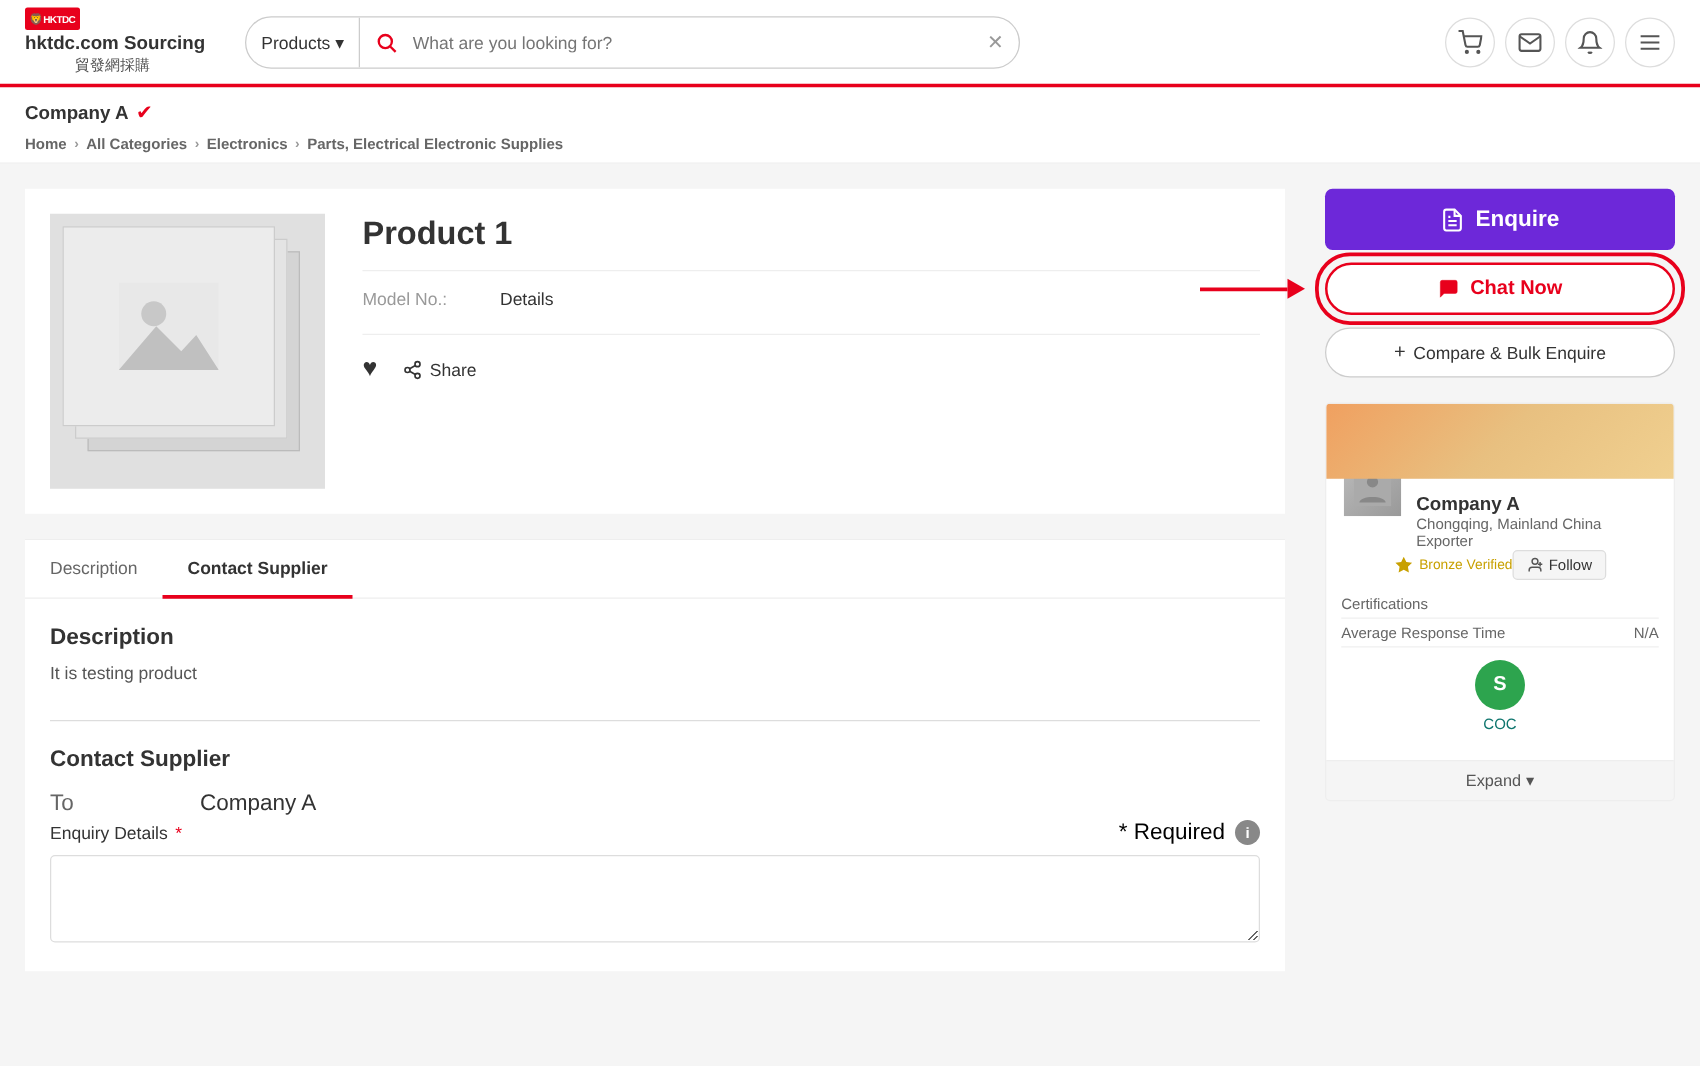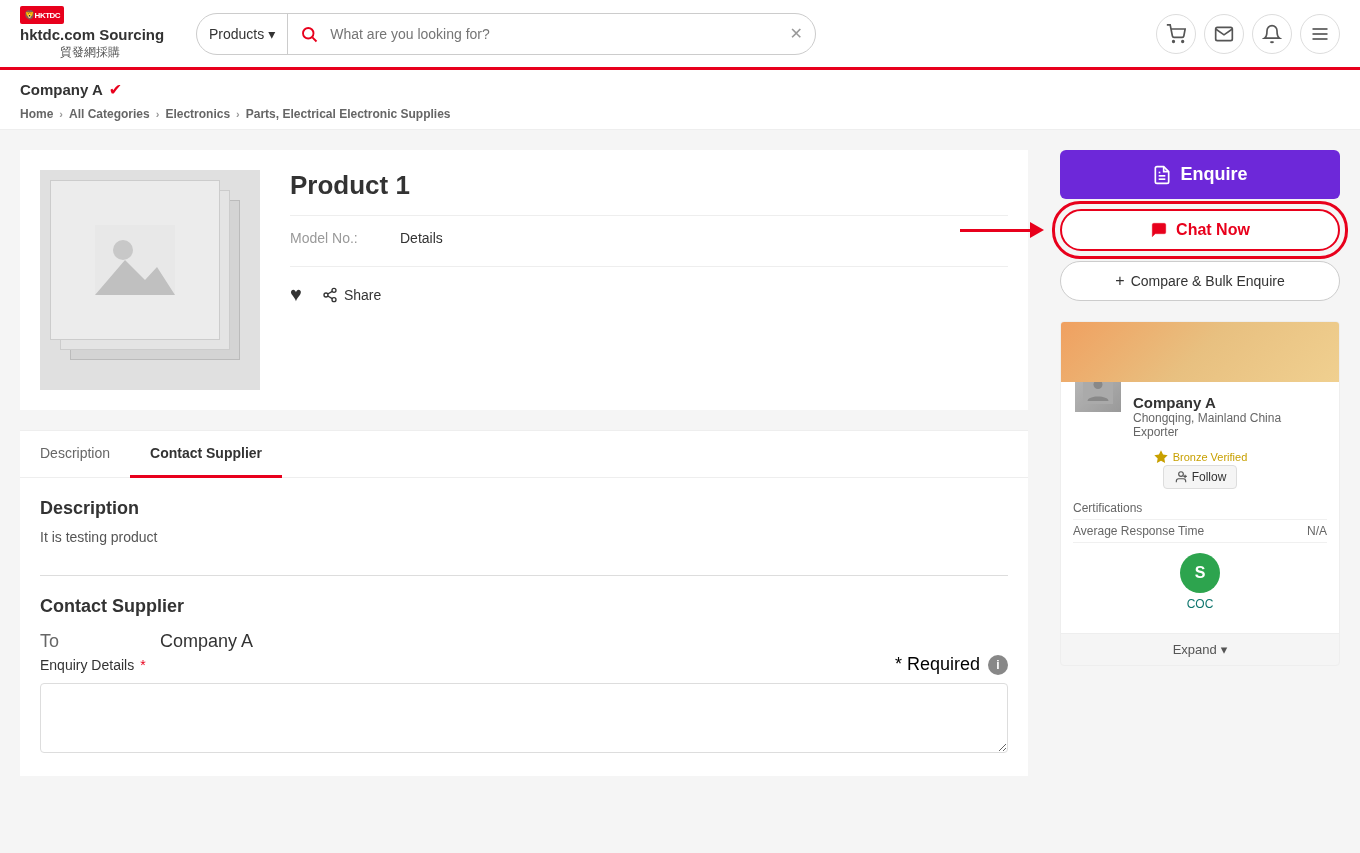--- a/index.html
+++ b/index.html
@@ -342,23 +342,22 @@
       font-size: 12px;
       color: #666;
     }
     .company-card-type {
       font-size: 12px;
       color: #666;
     }
     .company-card-row {
       display: flex;
       align-items: center;
-      justify-content: flex-end;
-      margin-top: 10px;
-      flex-direction: column;
+      justify-content: center;
+      margin-top: 0;
     }
     .verified-row {
       display: flex;
       align-items: center;
       gap: 4px;
       font-size: 12px;
       color: #c8a000;
     }
     .follow-btn {
       display: flex;

